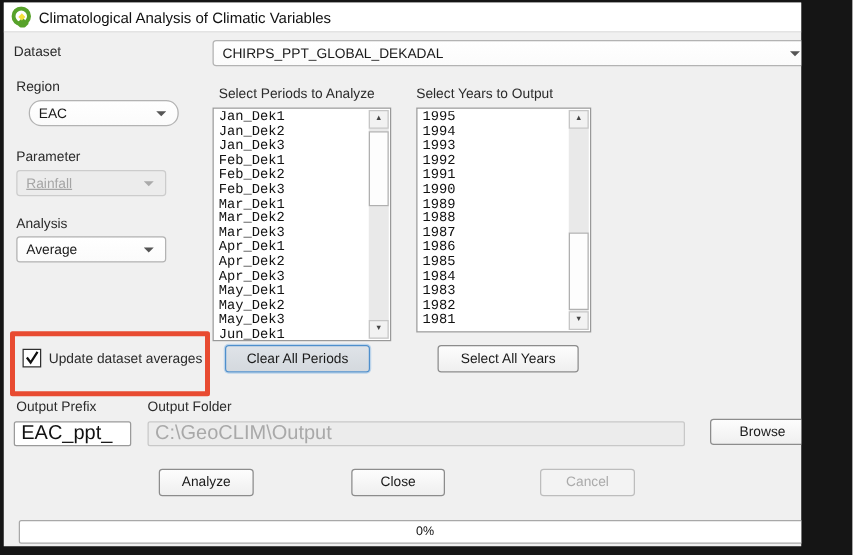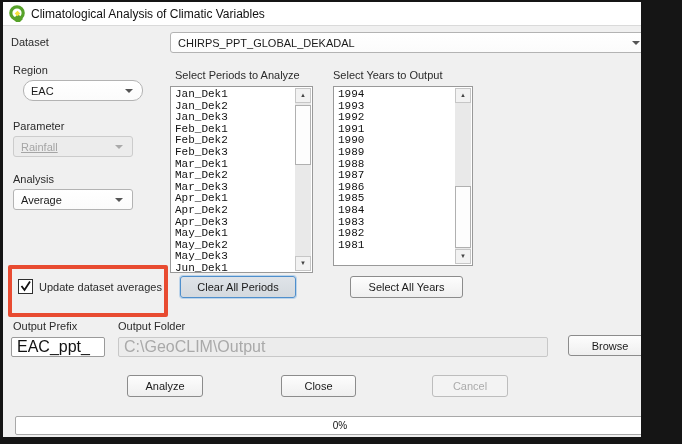--- a/index.html
+++ b/index.html
@@ -96,20 +96,21 @@
       <div class="sb">
         <div class="sb-btn up">▲</div>
         <div class="sb-thumb" style="top:17px;height:60px;"></div>
         <div class="sb-btn down">▼</div>
       </div>
     </div>
 
     <div class="lbl" style="left:330px;top:67px;">Select Years to Output</div>
     <div class="listbox" style="left:330px;top:84px;width:140px;height:180px;">
       <div class="listitems">
+        <div class="litem">1995</div>
         <div class="litem">1994</div>
         <div class="litem">1993</div>
         <div class="litem">1992</div>
         <div class="litem">1991</div>
         <div class="litem">1990</div>
         <div class="litem">1989</div>
         <div class="litem">1988</div>
         <div class="litem">1987</div>
         <div class="litem">1986</div>
         <div class="litem">1985</div>

